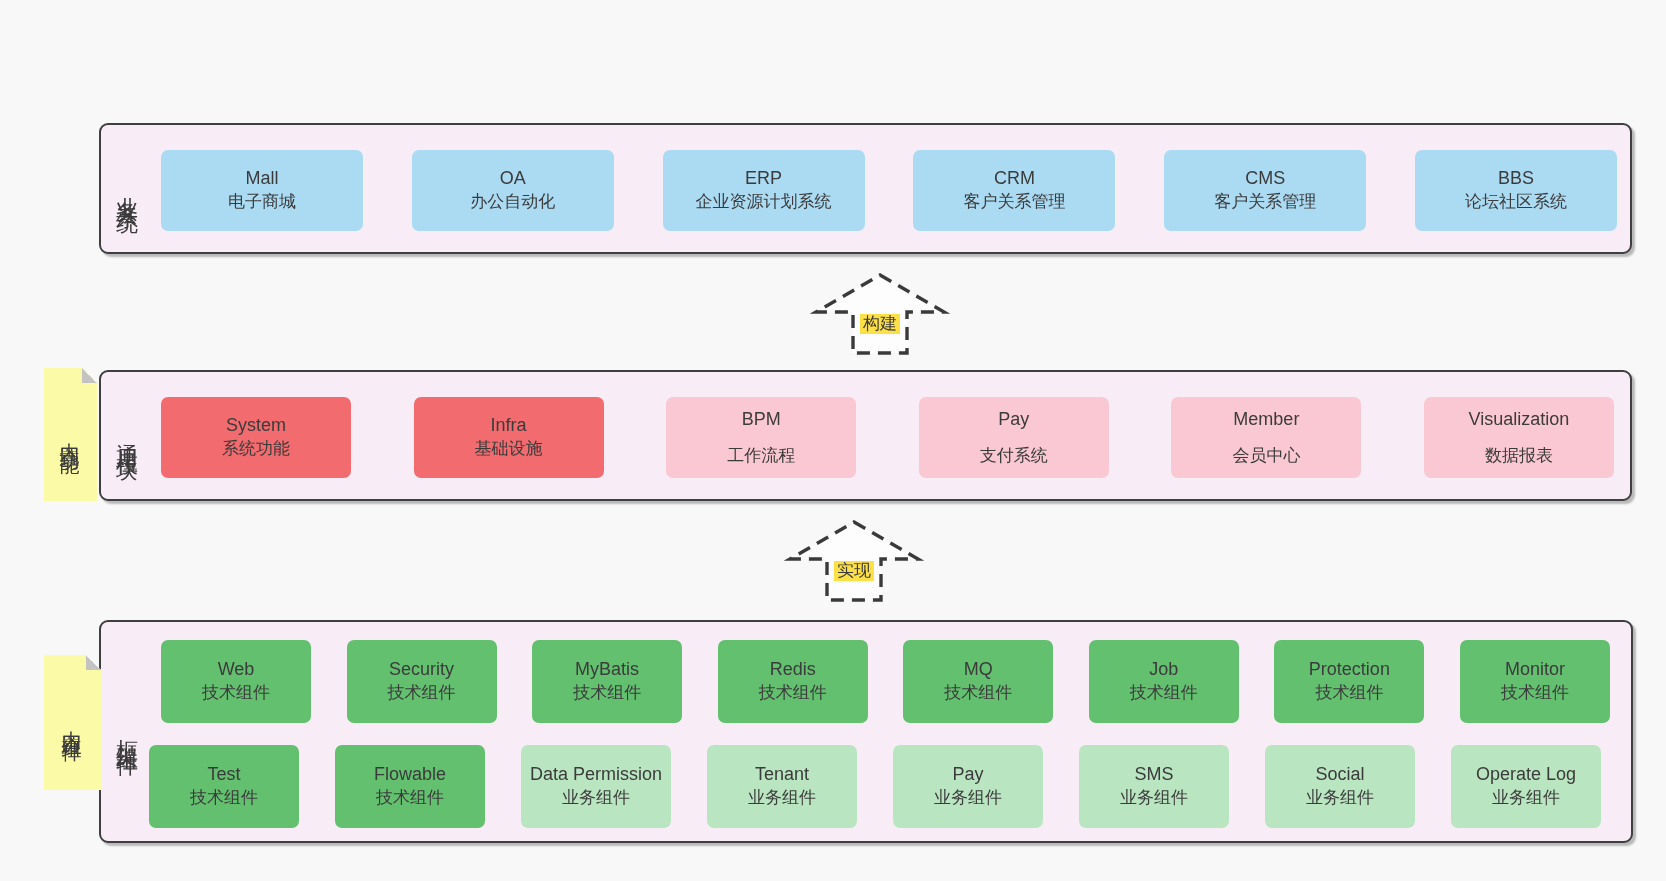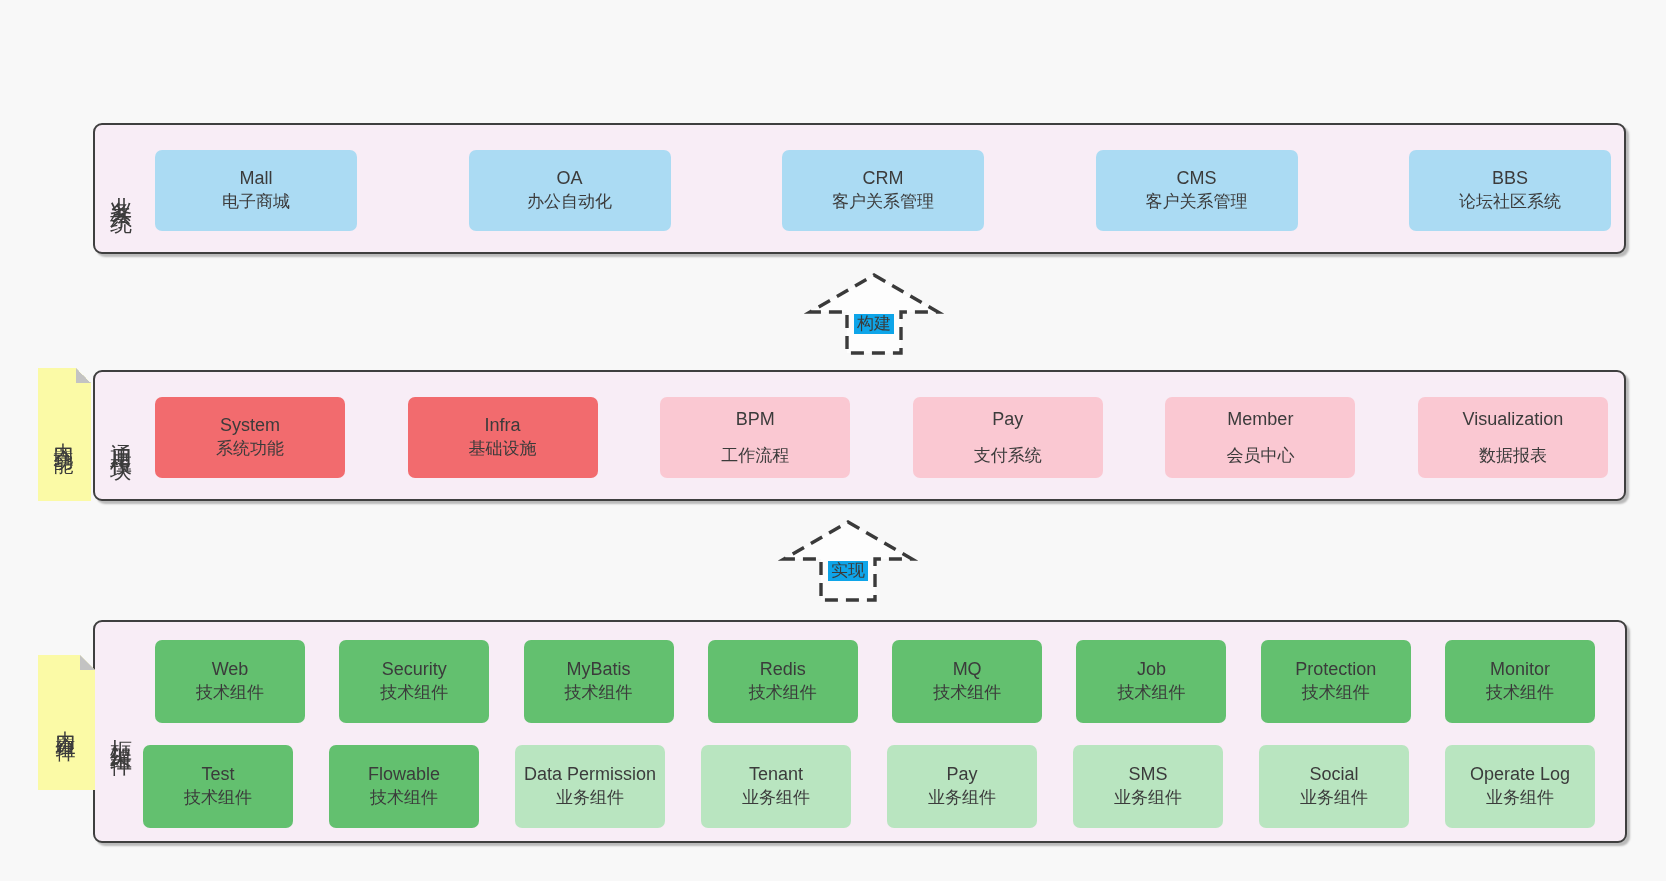--- a/index.html
+++ b/index.html
@@ -4,21 +4,21 @@
 <style>
   html,body{margin:0;padding:0;}
   body{
     width:1666px;height:881px;
     background:#f8f8f8;
     font-family:"Liberation Sans","DejaVu Sans",sans-serif;
     color:#3b3b3b;
     position:relative;
     overflow:hidden;
   }
-  .canvas{position:absolute;inset:0;}
+  .canvas{position:absolute;inset:0;margin-left:6px;}
 
   
   .layer{
     position:absolute;
     background:#f8edf6;
     border:2px solid #3f3f3f;
     border-radius:9px;
     box-shadow:3px 3px 2px rgba(0,0,0,0.25);
     box-sizing:border-box;
   }
@@ -33,21 +33,21 @@
     font-size:22px;letter-spacing:5px;
     color:#3b3b3b;white-space:nowrap;
   }
 
   .boxes{
     position:absolute;left:0;right:0;
     display:flex;justify-content:space-between;align-items:center;
   }
   #layer-business .boxes{top:25px;height:81px;padding:0 13px 0 60px;}
   #layer-modules  .boxes{top:25px;height:81px;padding:0 16px 0 60px;}
-  #layer-framework .boxes-row1{top:18px;height:83px;padding:0 30px 0 60px;}
+  #layer-framework .boxes-row1{top:18px;height:83px;padding:0 21px 0 60px;}
   #layer-framework .boxes-row2{top:123px;height:83px;padding:0 30px 0 48px;}
 
   .box{
     border-radius:7px;
     display:flex;flex-direction:column;justify-content:center;align-items:center;
     text-align:center;height:100%;
     line-height:1.32;
   }
   #layer-business .box{width:202px;}
   #layer-modules  .box{width:190px;}
@@ -80,21 +80,21 @@
   }
 
   
   .arrow{position:absolute;width:134px;height:84px;}
   #arrow-build{left:807px;top:272px;}
   #arrow-implement{left:781px;top:519px;}
   .arrow svg{position:absolute;inset:0;overflow:visible;}
   .arrow-label{
     position:absolute;left:50%;top:42px;
     transform:translateX(-50%);
-    background:#0ea5e9;
+    background:#fde047;
     font-size:17px;padding:0 3px;line-height:1.15;
     color:#3b3b3b;white-space:nowrap;
   }
 </style>
 </head>
 <body>
 
 <div class="canvas">
 
   <div class="layer" id="layer-business">
@@ -103,20 +103,24 @@
   <div class="box v-blue">
     <div class="box-name">Mall</div>
     <div class="box-desc">电子商城</div>
   </div>
 
   <div class="box v-blue">
     <div class="box-name">OA</div>
     <div class="box-desc">办公自动化</div>
   </div>
 
+  <div class="box v-blue">
+    <div class="box-name">ERP</div>
+    <div class="box-desc">企业资源计划系统</div>
+  </div>
 
   <div class="box v-blue">
     <div class="box-name">CRM</div>
     <div class="box-desc">客户关系管理</div>
   </div>
 
   <div class="box v-blue">
     <div class="box-name">CMS</div>
     <div class="box-desc">客户关系管理</div>
   </div>

